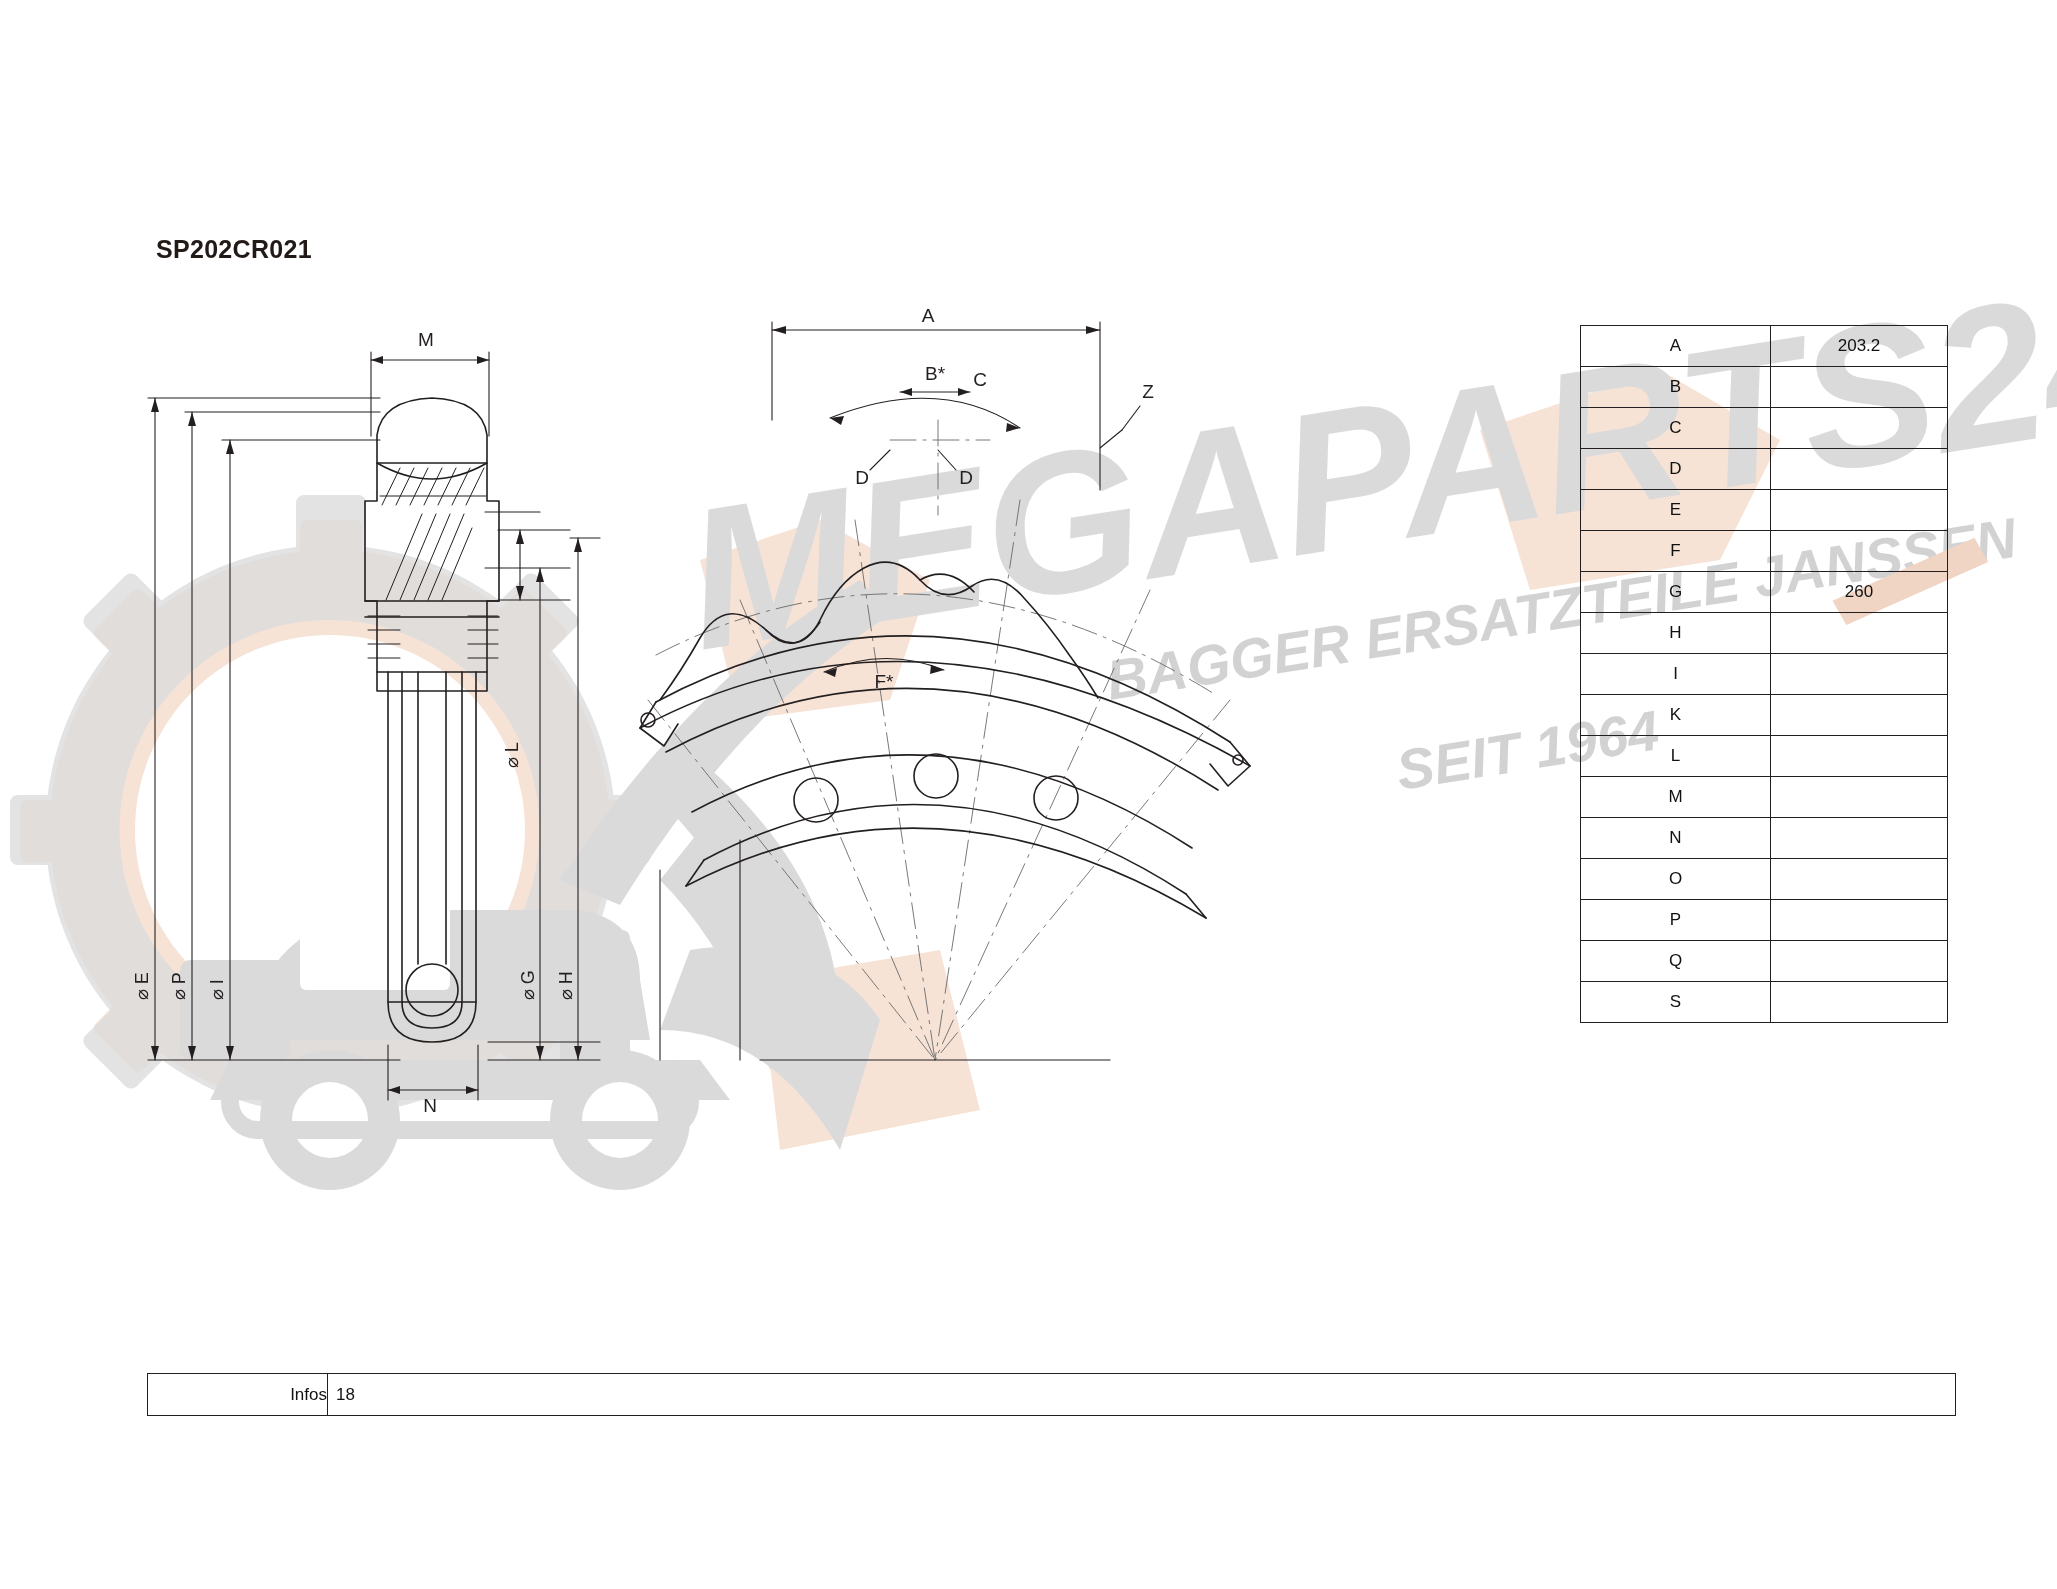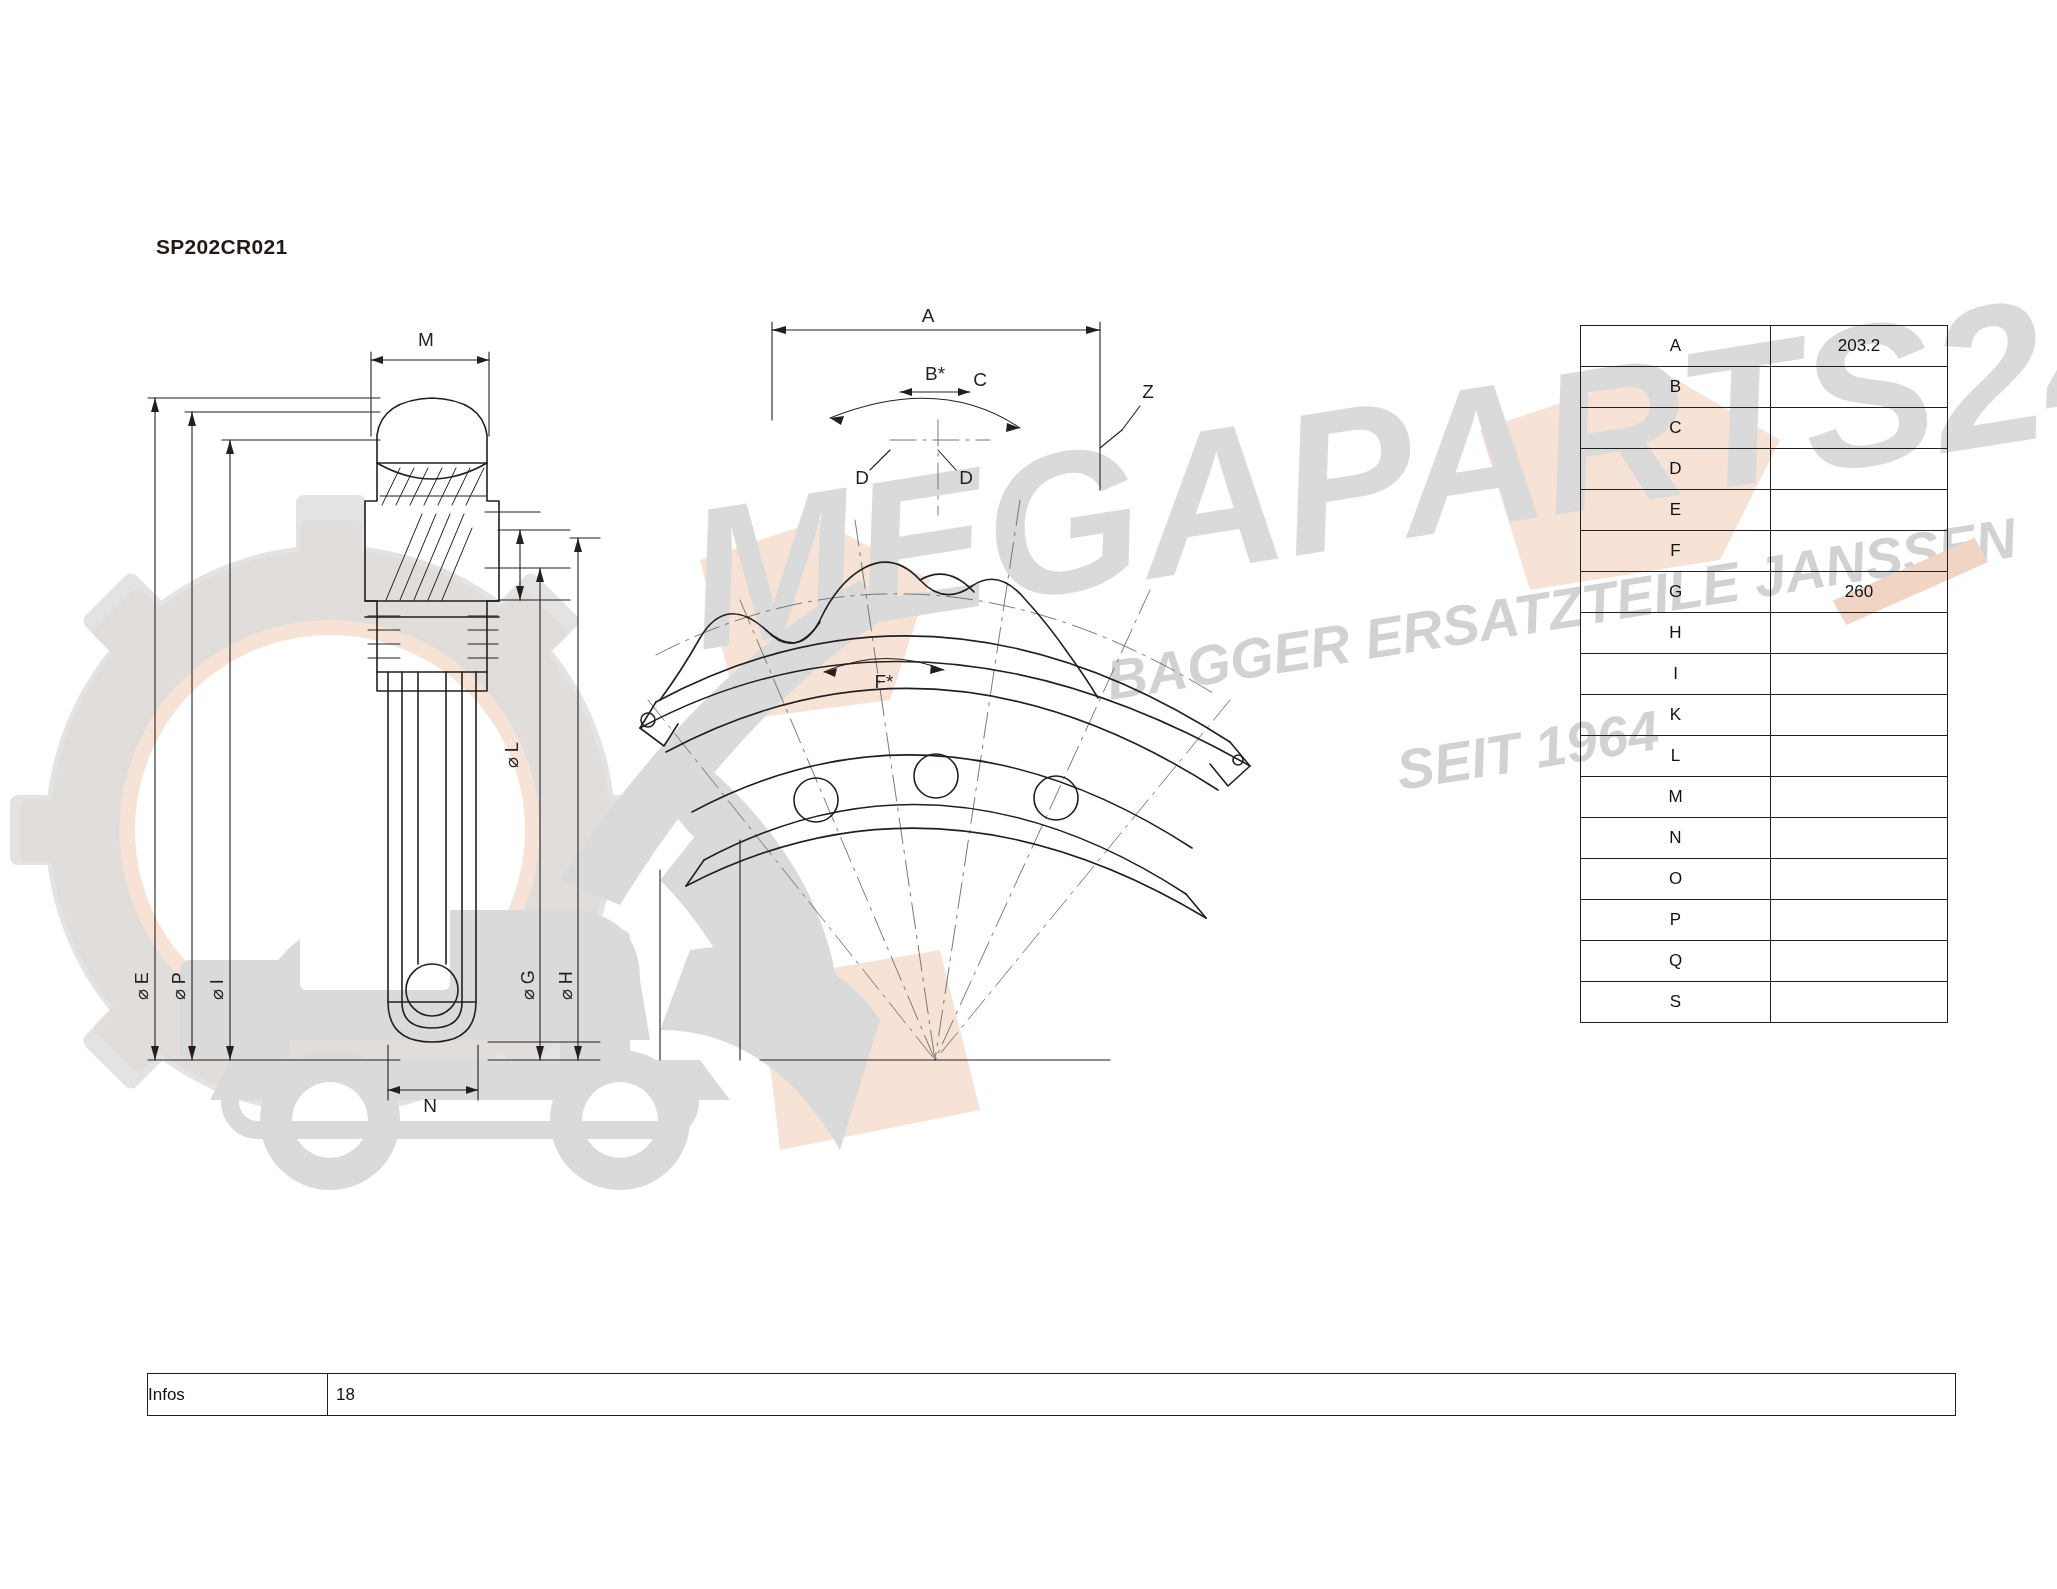--- a/index.html
+++ b/index.html
@@ -29,21 +29,21 @@
     width: 2057px;
     height: 1589px;
     pointer-events: none;
   }
 
   
   #part-title {
     position: absolute;
     left: 156px;
     top: 235px;
-    font-size: 21px;
+    font-size: 25px;
     font-weight: bold;
     color: #221a16;
     letter-spacing: 0.3px;
   }
 
   
   #drawing {
     position: absolute;
     left: 100px;
     top: 300px;
@@ -82,21 +82,21 @@
   }
   #infos-table td {
     border: 1px solid #231f20;
     height: 42px;
     box-sizing: border-box;
     vertical-align: middle;
     padding: 0;
   }
   #infos-table td.lbl {
     width: 180px;
-    text-align: left;
+    text-align: right;
   }
   #infos-table td.val {
     width: 1628px;
     text-align: left;
     padding-left: 8px;
   }
 </style>
 </head>
 <body>
 

